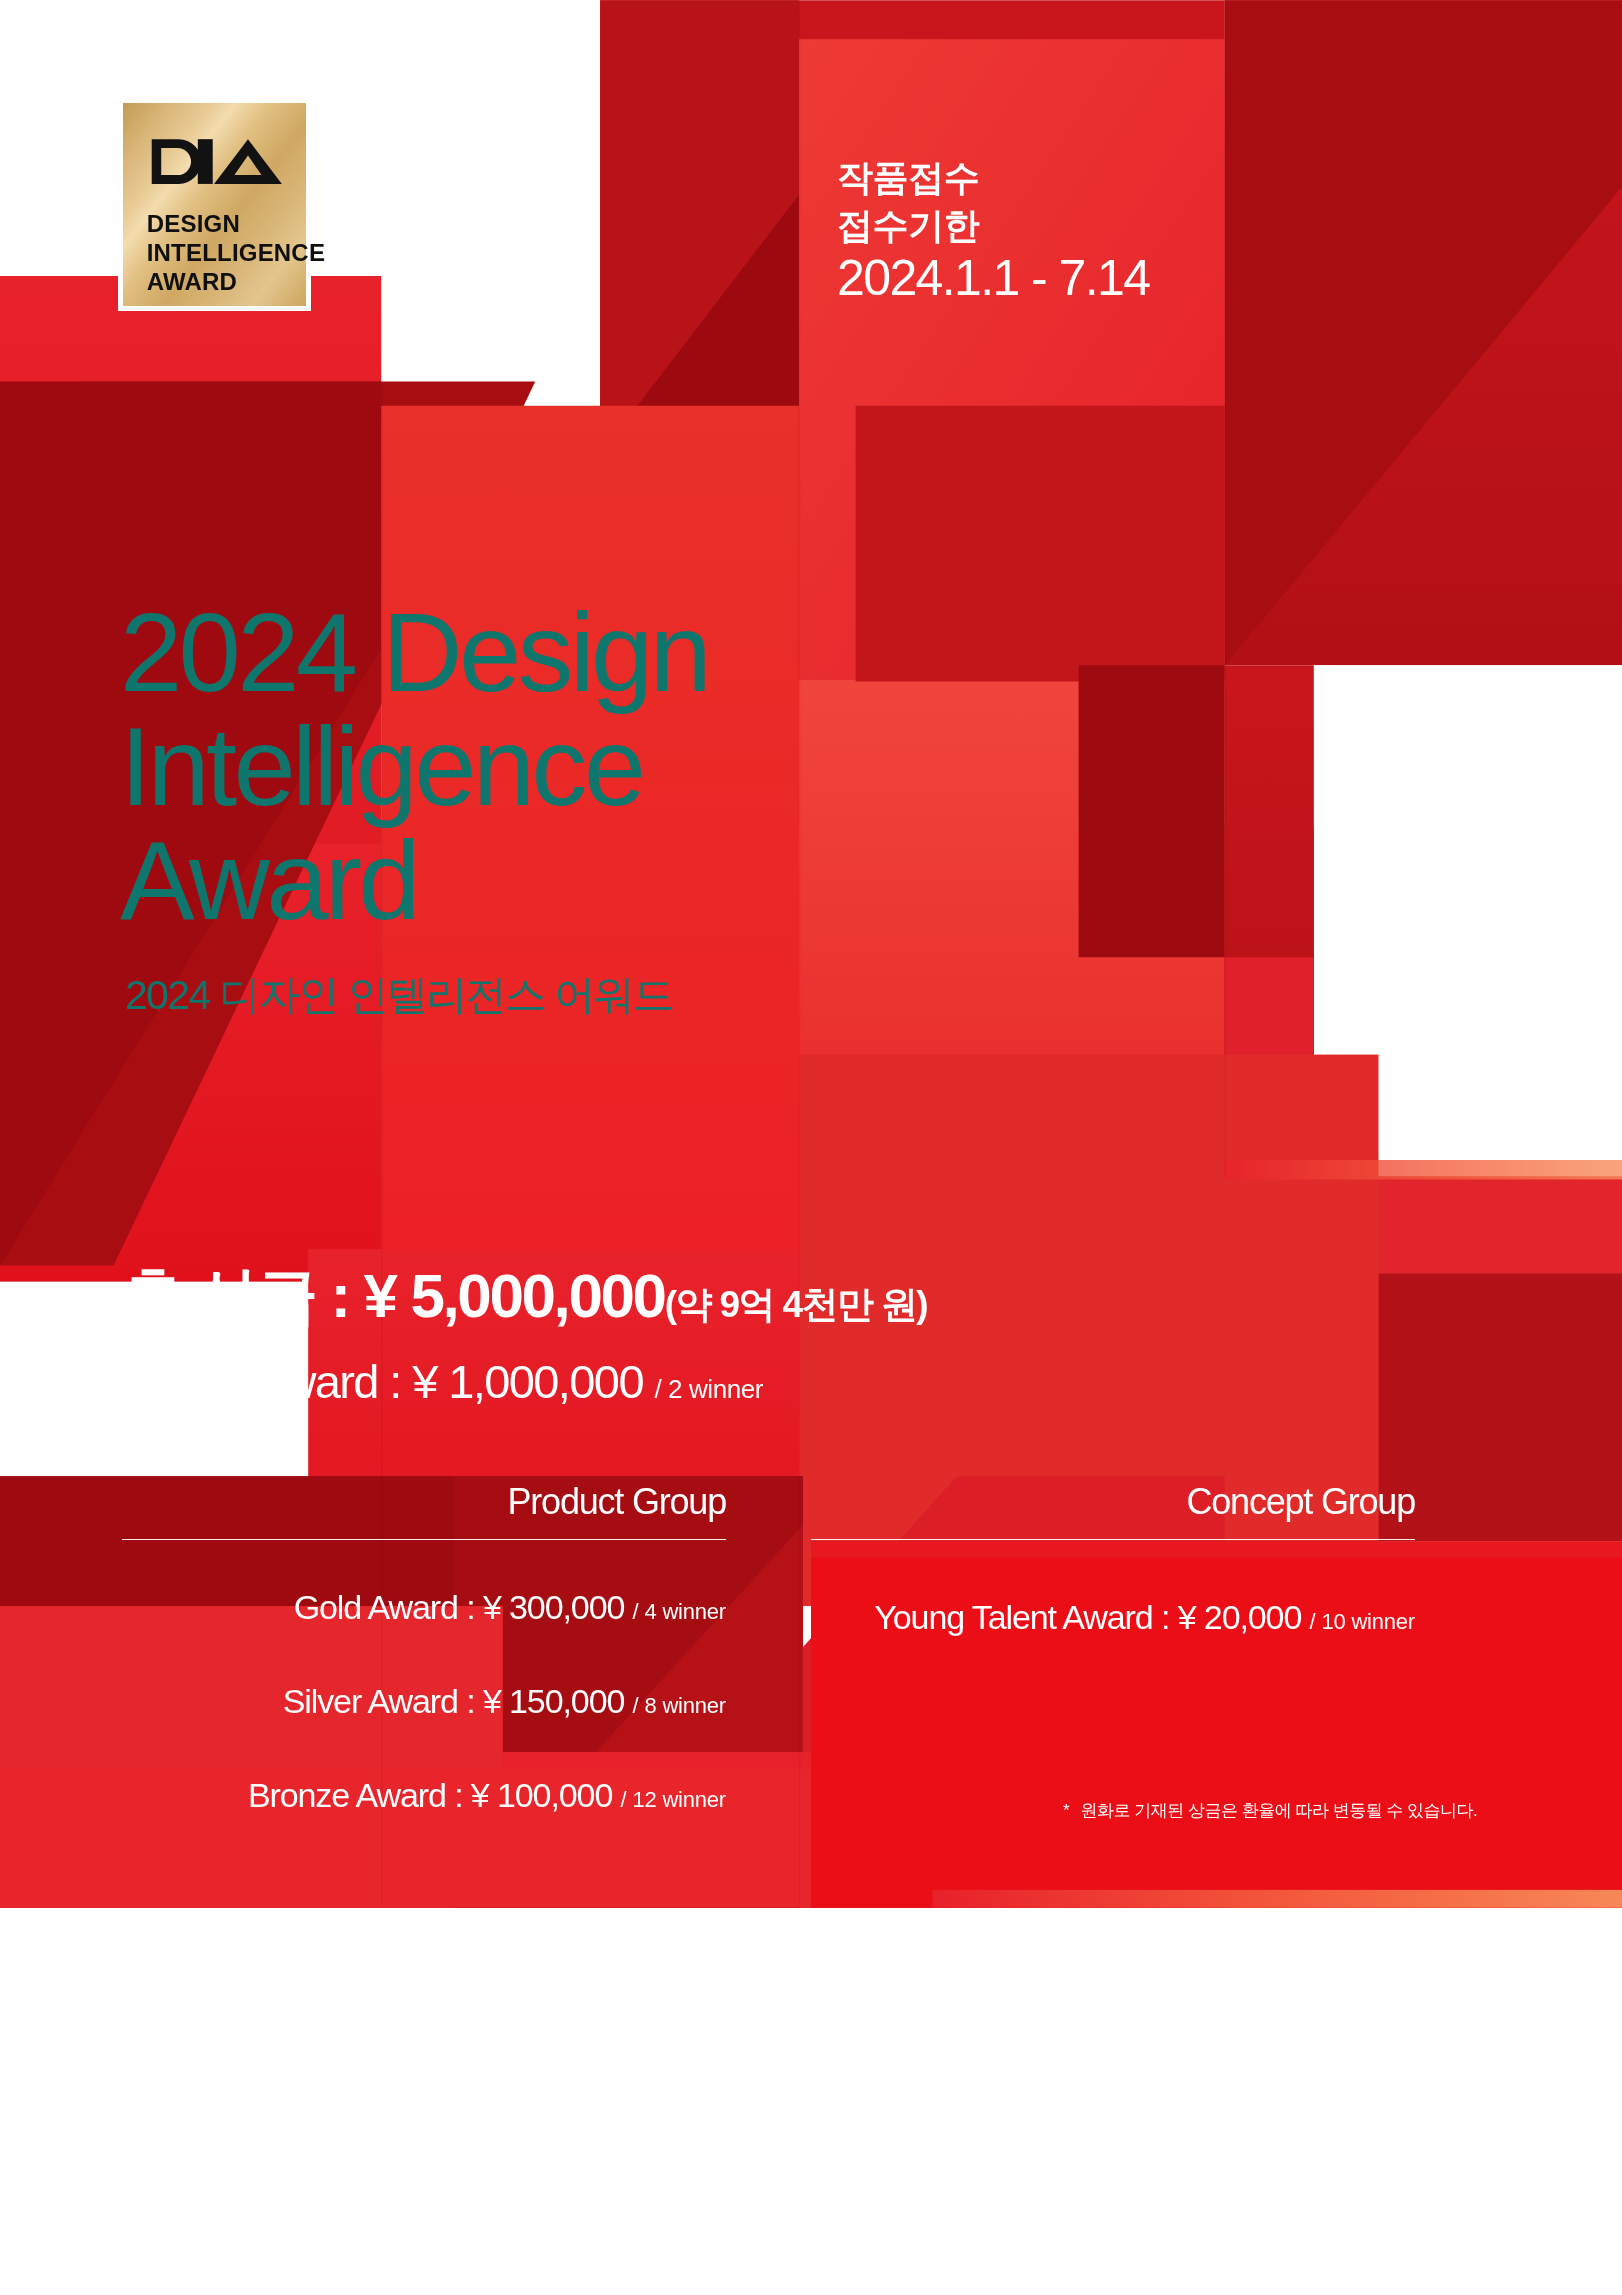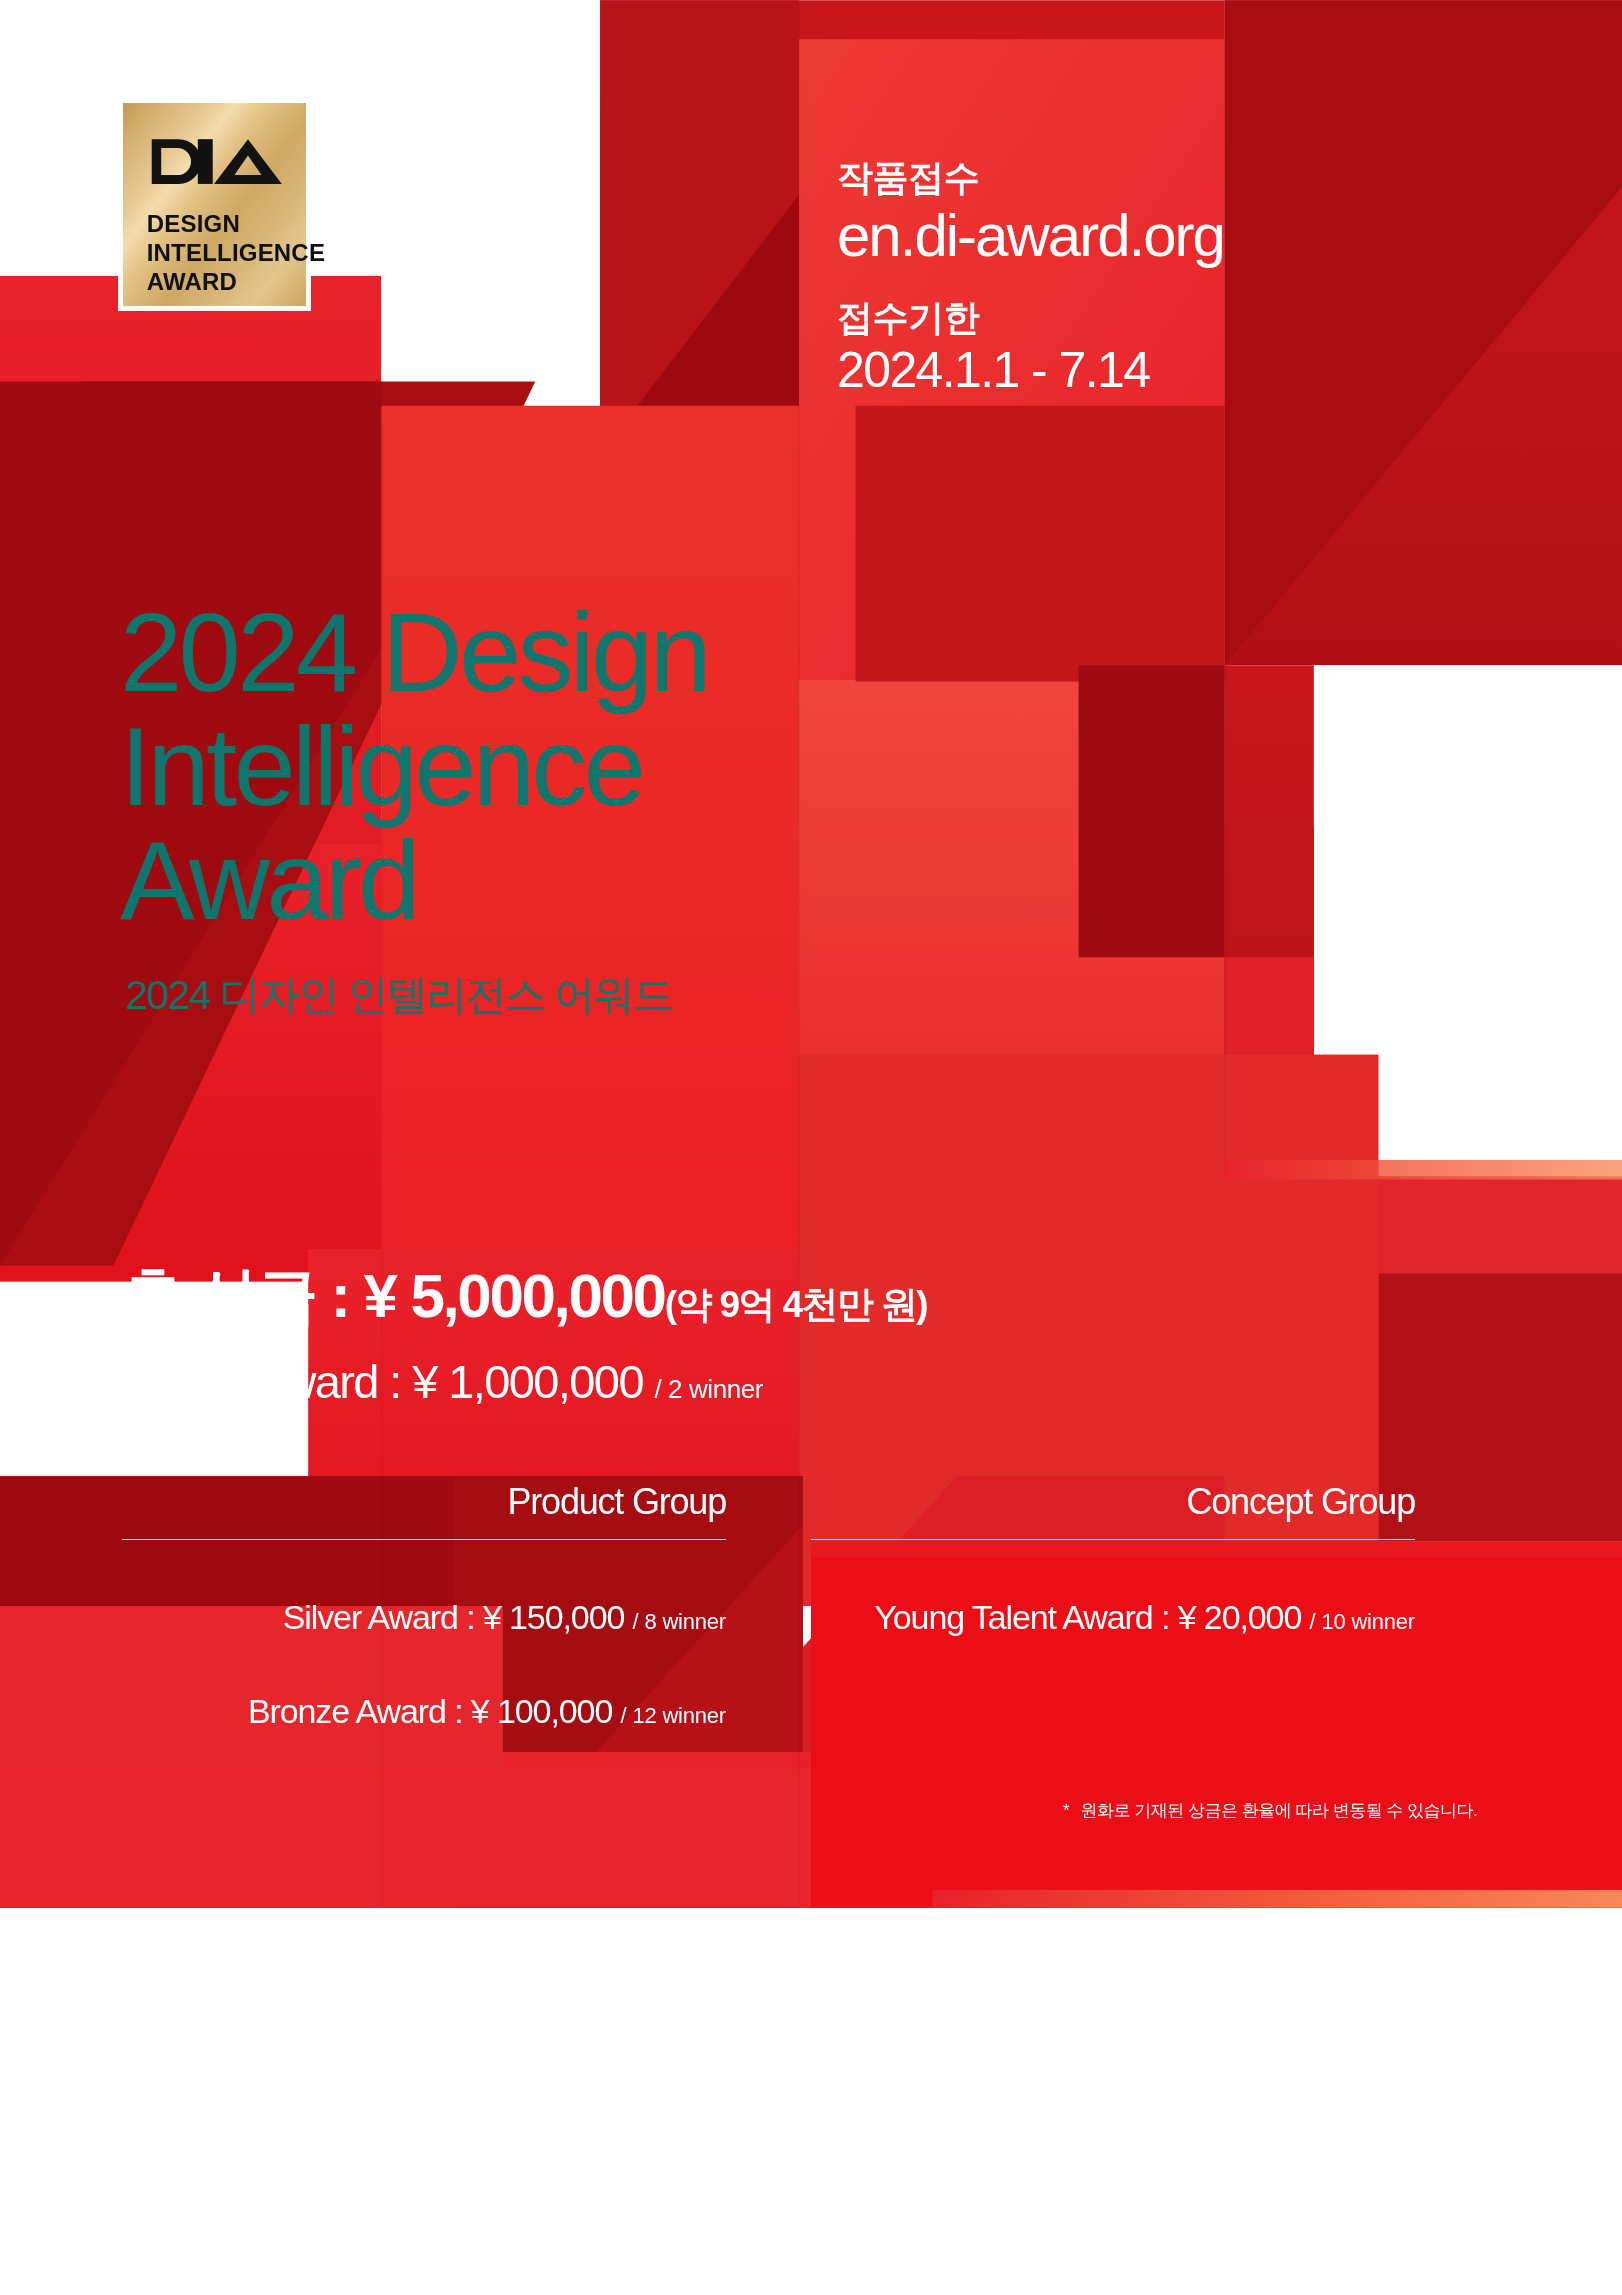--- a/index.html
+++ b/index.html
@@ -167,21 +167,20 @@
       <div class="logo-txt">
         <div>DESIGN</div>
         <div>INTELLIGENCE</div>
         <div>AWARD</div>
       </div>
     </div>
   </div>
 
   <div class="topinfo">
     <div class="lbl">작품접수</div>
-    <div class="url">en.di-award.org</div>
     <div class="lbl">접수기한</div>
     <div class="date">2024.1.1 - 7.14</div>
   </div>
 
   <div class="title">
     <div class="big">2024 Design</div>
     <div class="big">Intelligence</div>
     <div class="big">Award</div>
     <div class="kr">2024 디자인 인텔리전스 어워드</div>
   </div>
@@ -194,20 +193,24 @@
       <span>Grand Award : ¥ 1,000,000</span>
       <span class="win">/ 2 winner</span>
     </div>
   </div>
 
   <div class="groups">
 
     <div class="col">
       <div class="ghead">Product Group</div>
       <div class="grule"></div>
+      <div class="gitem">
+        <span>Gold Award : ¥ 300,000</span>
+        <span class="win">/ 4 winner</span>
+      </div>
       <div class="gitem sp2">
         <span>Silver Award : ¥ 150,000</span>
         <span class="win">/ 8 winner</span>
       </div>
       <div class="gitem sp2">
         <span>Bronze Award : ¥ 100,000</span>
         <span class="win">/ 12 winner</span>
       </div>
     </div>
 

